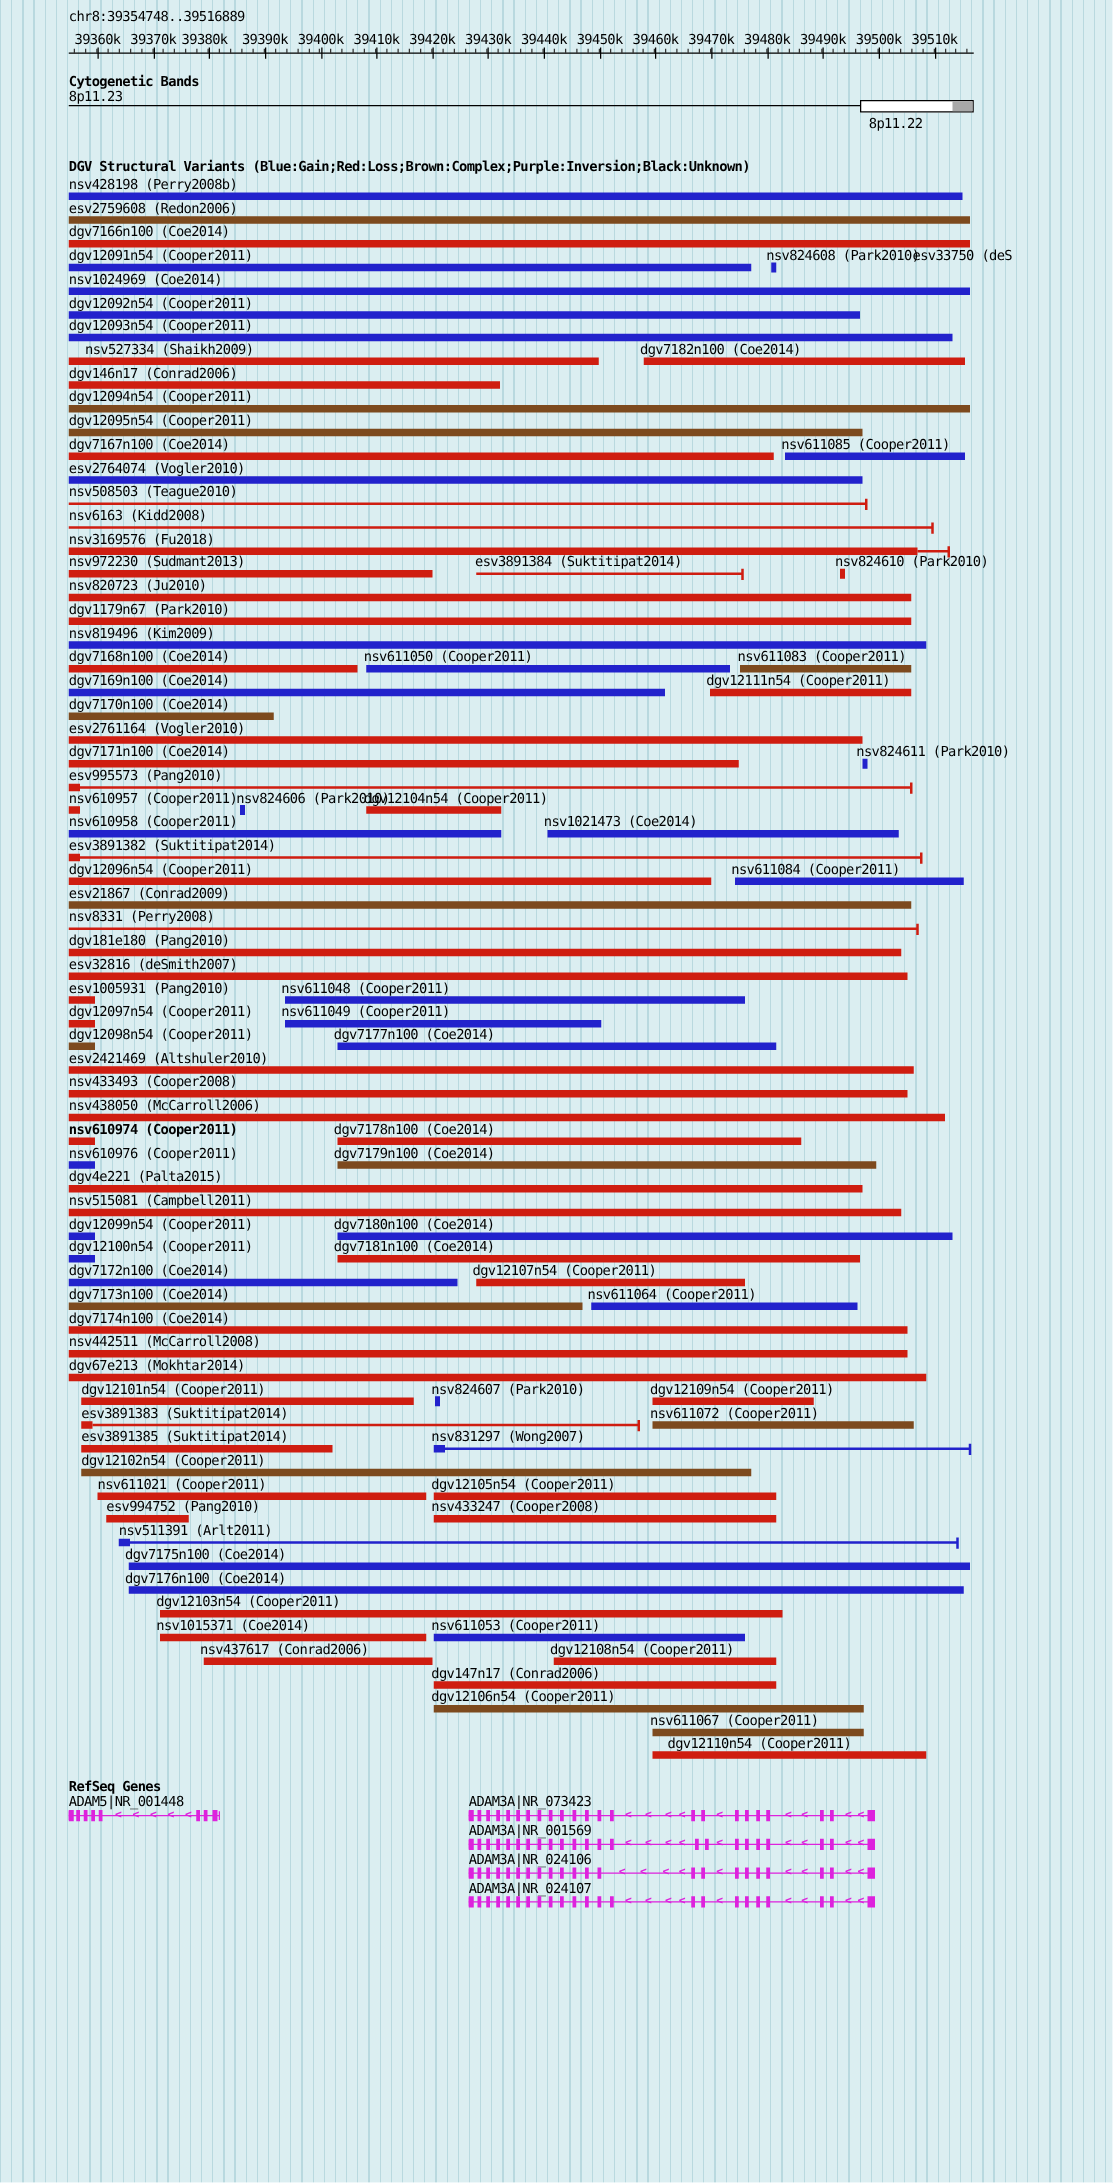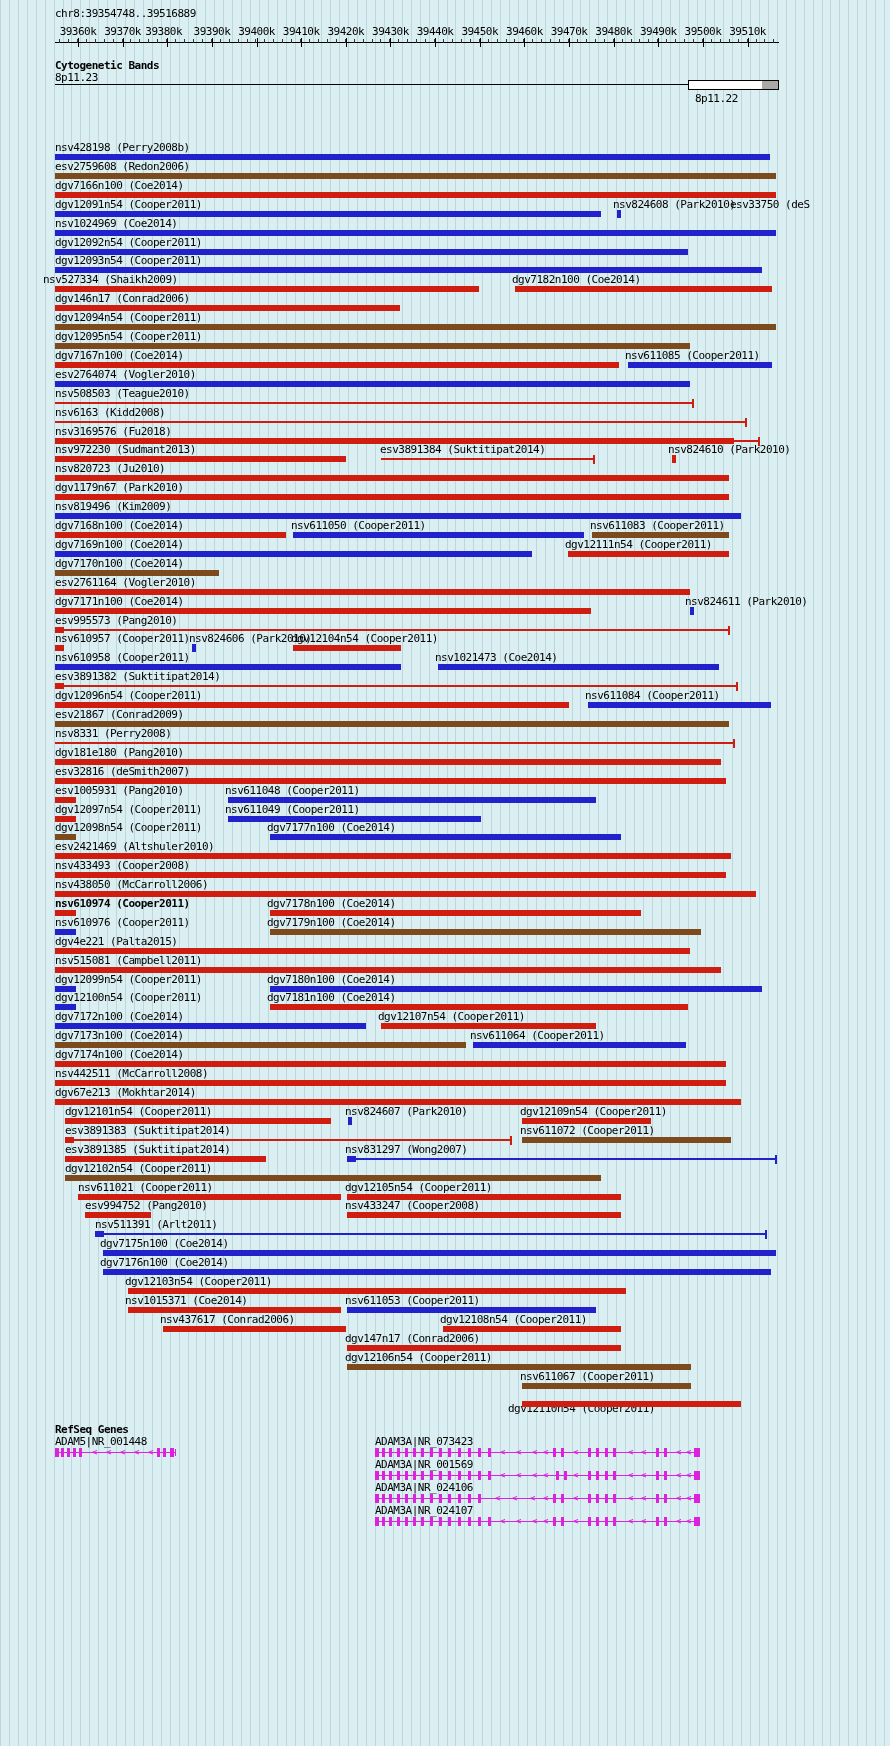--- a/index.html
+++ b/index.html
@@ -23,20 +23,21 @@
   <div class="txt" style="left:55px;top:8px;">chr8:39354748..39516889</div>
   <div id="ruler" class="abs"></div>
 
   <div class="txt bold" style="left:55px;top:60px;">Cytogenetic Bands</div>
   <div class="txt" style="left:55px;top:72px;">8p11.23</div>
   <div class="abs" style="left:55px;top:84px;width:633px;height:1px;background:#000;"></div>
   <div class="abs" style="left:688px;top:80px;width:89px;height:8px;background:#fff;border:1px solid #000;"></div>
   <div class="abs" style="left:762px;top:81px;width:16px;height:8px;background:#a8a8a8;"></div>
   <div class="txt" style="left:695px;top:93px;">8p11.22</div>
 
+  <div class="txt bold" style="left:55px;top:128px;">DGV Structural Variants (Blue:Gain;Red:Loss;Brown:Complex;Purple:Inversion;Black:Unknown)</div>
   <div id="dgv" class="abs"></div>
 
   <div class="txt bold" style="left:55px;top:1424px;">RefSeq Genes</div>
   <div id="refseq" class="abs"></div>
 <div class="abs" style="left: 55px; top: 42px; width: 724px; height: 1px; background: rgb(0, 0, 0);"></div>
     <div class="abs" style="left: 59px; top: 39px; width: 1px; height: 4px; background: rgb(51, 51, 51);"></div>
     <div class="abs" style="left: 68px; top: 39px; width: 1px; height: 4px; background: rgb(51, 51, 51);"></div>
     <div class="abs" style="left: 77px; top: 39px; width: 1px; height: 4px; background: rgb(51, 51, 51);"></div>
     <div class="abs" style="left: 86px; top: 39px; width: 1px; height: 4px; background: rgb(51, 51, 51);"></div>
     <div class="abs" style="left: 95px; top: 39px; width: 1px; height: 4px; background: rgb(51, 51, 51);"></div>
@@ -158,21 +159,21 @@
     <div class="abs" style="left: 55px; top: 211px; width: 546px; height: 6px; background: rgb(34, 34, 204);"></div>
     <div class="txt" style="left: 613px; top: 199px;">nsv824608 (Park2010)</div>
     <div class="abs" style="left: 617px; top: 210px; width: 4px; height: 8px; background: rgb(34, 34, 204);"></div>
     <div class="txt" style="left: 730px; top: 199px;">esv33750 (deS</div>
     <div class="txt" style="left: 55px; top: 218px;">nsv1024969 (Coe2014)</div>
     <div class="abs" style="left: 55px; top: 230px; width: 721px; height: 6px; background: rgb(34, 34, 204);"></div>
     <div class="txt" style="left: 55px; top: 237px;">dgv12092n54 (Cooper2011)</div>
     <div class="abs" style="left: 55px; top: 249px; width: 633px; height: 6px; background: rgb(34, 34, 204);"></div>
     <div class="txt" style="left: 55px; top: 255px;">dgv12093n54 (Cooper2011)</div>
     <div class="abs" style="left: 55px; top: 267px; width: 707px; height: 6px; background: rgb(34, 34, 204);"></div>
-    <div class="txt" style="left: 43px; top: 274px;">nsv527334 (Shaikh2009)</div>
+    <div class="txt" style="left: 68px; top: 274px;">nsv527334 (Shaikh2009)</div>
     <div class="abs" style="left: 55px; top: 286px; width: 424px; height: 6px; background: rgb(207, 29, 16);"></div>
     <div class="txt" style="left: 512px; top: 274px;">dgv7182n100 (Coe2014)</div>
     <div class="abs" style="left: 515px; top: 286px; width: 257px; height: 6px; background: rgb(207, 29, 16);"></div>
     <div class="txt" style="left: 55px; top: 293px;">dgv146n17 (Conrad2006)</div>
     <div class="abs" style="left: 55px; top: 305px; width: 345px; height: 6px; background: rgb(207, 29, 16);"></div>
     <div class="txt" style="left: 55px; top: 312px;">dgv12094n54 (Cooper2011)</div>
     <div class="abs" style="left: 55px; top: 324px; width: 721px; height: 6px; background: rgb(125, 74, 30);"></div>
     <div class="txt" style="left: 55px; top: 331px;">dgv12095n54 (Cooper2011)</div>
     <div class="abs" style="left: 55px; top: 343px; width: 635px; height: 6px; background: rgb(125, 74, 30);"></div>
     <div class="txt" style="left: 55px; top: 350px;">dgv7167n100 (Coe2014)</div>
@@ -350,21 +351,21 @@
     <div class="txt" style="left: 160px; top: 1314px;">nsv437617 (Conrad2006)</div>
     <div class="abs" style="left: 163px; top: 1326px; width: 183px; height: 6px; background: rgb(207, 29, 16);"></div>
     <div class="txt" style="left: 440px; top: 1314px;">dgv12108n54 (Cooper2011)</div>
     <div class="abs" style="left: 443px; top: 1326px; width: 178px; height: 6px; background: rgb(207, 29, 16);"></div>
     <div class="txt" style="left: 345px; top: 1333px;">dgv147n17 (Conrad2006)</div>
     <div class="abs" style="left: 347px; top: 1345px; width: 274px; height: 6px; background: rgb(207, 29, 16);"></div>
     <div class="txt" style="left: 345px; top: 1352px;">dgv12106n54 (Cooper2011)</div>
     <div class="abs" style="left: 347px; top: 1364px; width: 344px; height: 6px; background: rgb(125, 74, 30);"></div>
     <div class="txt" style="left: 520px; top: 1371px;">nsv611067 (Cooper2011)</div>
     <div class="abs" style="left: 522px; top: 1383px; width: 169px; height: 6px; background: rgb(125, 74, 30);"></div>
-    <div class="txt" style="left: 508px; top: 1389px; margin-top: 14px;">dgv12110n54 (Cooper2011)</div>
+    <div class="txt" style="left: 534px; top: 1389px;">dgv12110n54 (Cooper2011)</div>
     <div class="abs" style="left: 522px; top: 1401px; width: 219px; height: 6px; background: rgb(207, 29, 16);"></div>
     <div class="txt" style="left: 55px; top: 1436px;">ADAM5|NR_001448</div>
     <div class="abs" style="left: 55px; top: 1452px; width: 121px; height: 1px; background: rgb(221, 34, 221);"></div>
     <div class="abs" style="left: 55px; top: 1449px; width: 1px; height: 7px; background: rgb(221, 34, 221);"></div>
     <div class="abs" style="left: 175px; top: 1449px; width: 1px; height: 7px; background: rgb(221, 34, 221);"></div>
     <div class="abs" style="left: 55px; top: 1448px; width: 4px; height: 9px; background: rgb(221, 34, 221);"></div>
     <div class="abs" style="left: 61px; top: 1448px; width: 3px; height: 9px; background: rgb(221, 34, 221);"></div>
     <div class="abs" style="left: 67px; top: 1448px; width: 3px; height: 9px; background: rgb(221, 34, 221);"></div>
     <div class="abs" style="left: 73px; top: 1448px; width: 3px; height: 9px; background: rgb(221, 34, 221);"></div>
     <div class="abs" style="left: 79px; top: 1448px; width: 3px; height: 9px; background: rgb(221, 34, 221);"></div>

